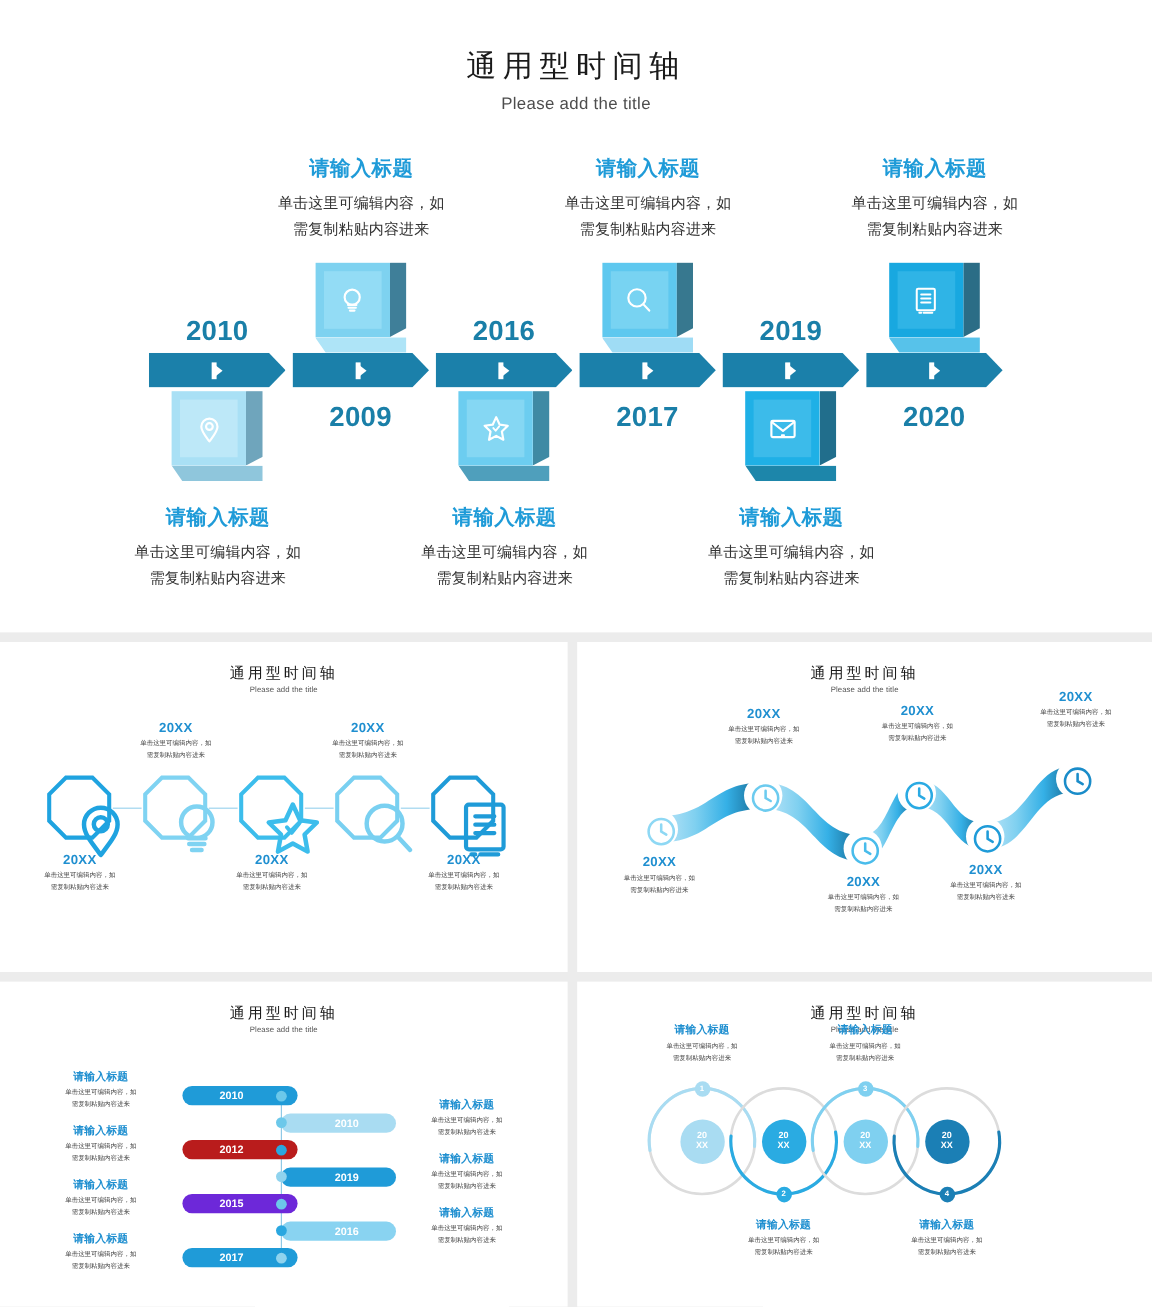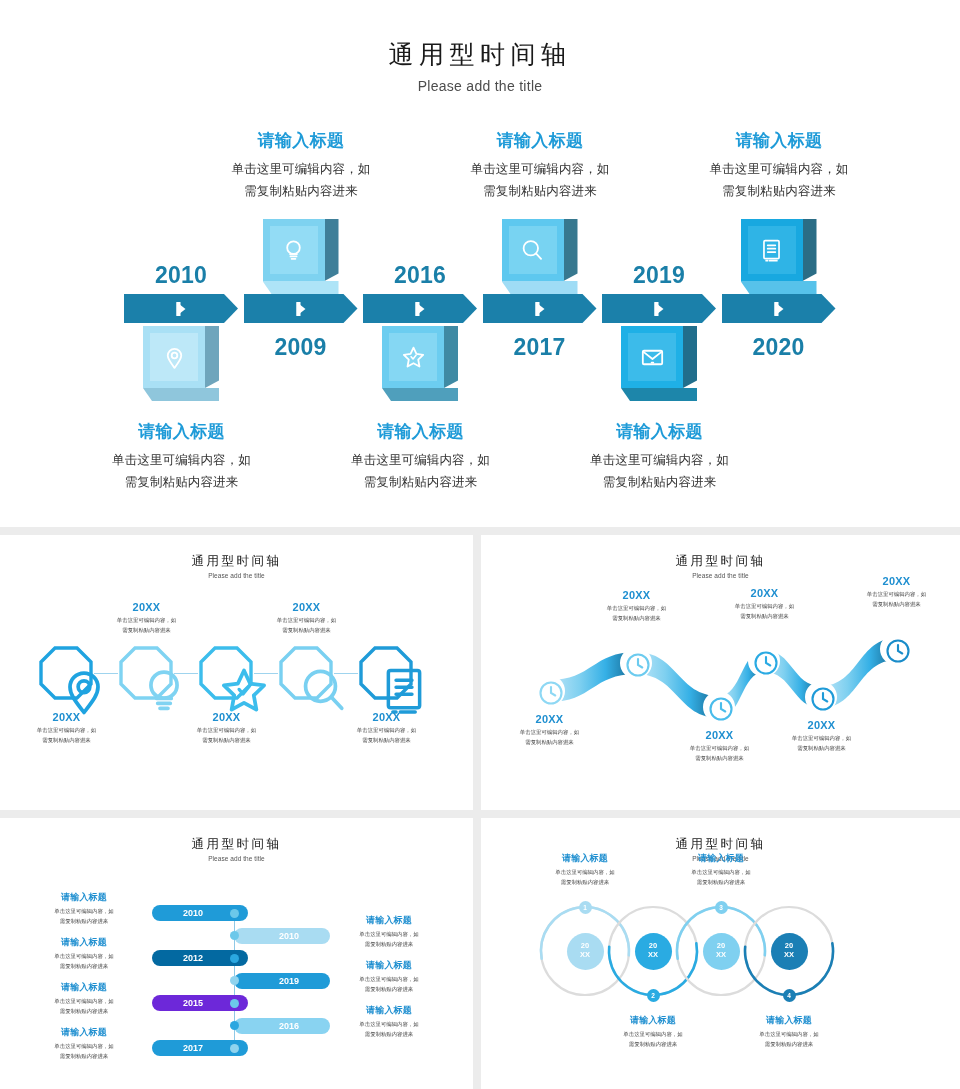--- a/index.html
+++ b/index.html
@@ -436,21 +436,21 @@
           <div class="vb">单击这里可编辑内容，如<br>需复制粘贴内容进来</div>
         </div>
         <div class="ytag r" style="background: rgb(169, 220, 242); top: 109.5px; width: 82px; left: 234px;">
           <span>2010</span>
         </div>
         <div class="ydot" style="background: rgb(108, 200, 234); left: 229.5px; top: 113px;"></div>
         <div class="vcap" style="top: 95.5px; left: 330px; text-align: center;">
           <div class="vt">请输入标题</div>
           <div class="vb">单击这里可编辑内容，如<br>需复制粘贴内容进来</div>
         </div>
-        <div class="ytag l" style="background: #0369a1; top: 132px; width: 82px; left: 152px;">
+        <div class="ytag l" style="background: #b91c1c; top: 132px; width: 82px; left: 152px;">
           <span>2012</span>
         </div>
         <div class="ydot" style="background: rgb(42, 167, 224); left: 229.5px; top: 135.5px;"></div>
         <div class="vcap" style="top: 118px; left: 25px; text-align: center;">
           <div class="vt">请输入标题</div>
           <div class="vb">单击这里可编辑内容，如<br>需复制粘贴内容进来</div>
         </div>
         <div class="ytag r" style="background: rgb(31, 155, 216); top: 154.5px; width: 82px; left: 234px;">
           <span>2019</span>
         </div>

